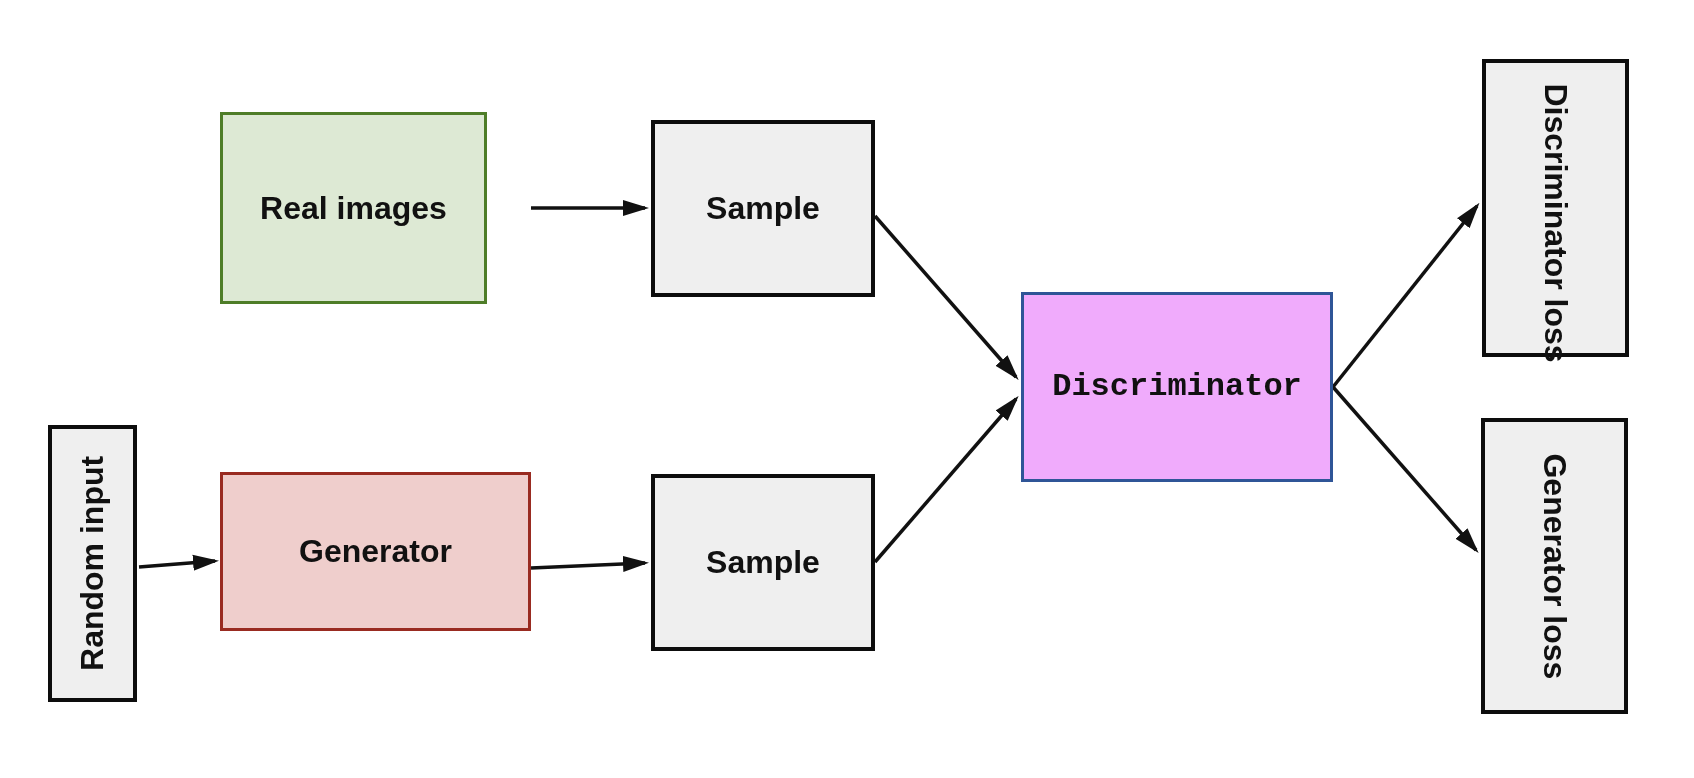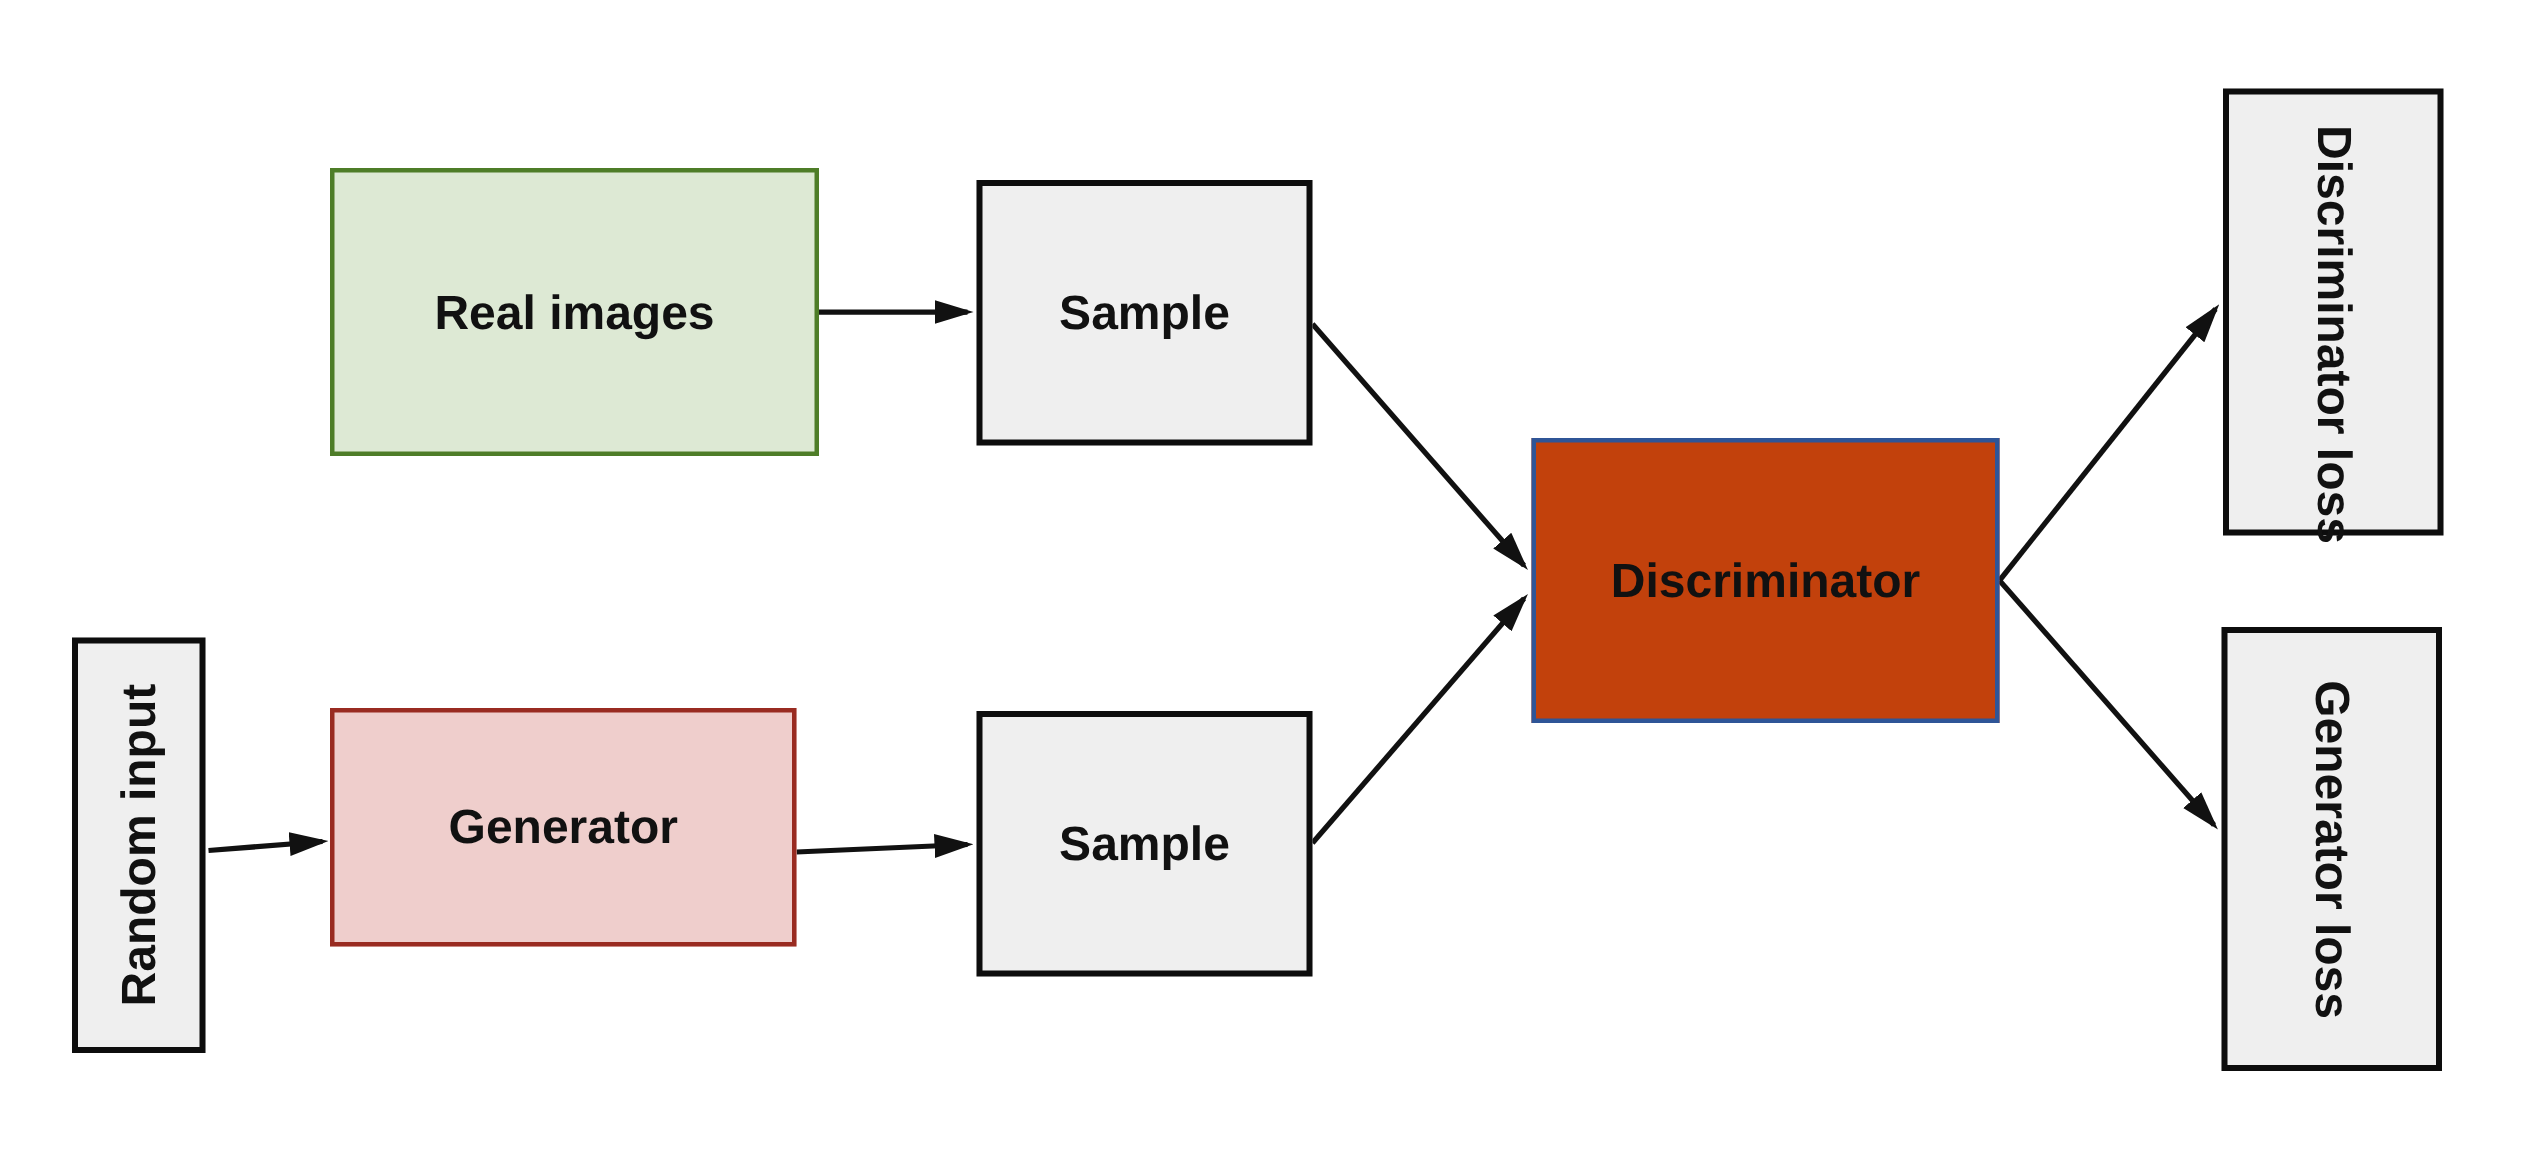--- a/index.html
+++ b/index.html
@@ -36,21 +36,21 @@
   }
   
   .thinborder { border-width: 3px; }
 
   
   .rot-cw  { transform: rotate(90deg); }
   .rot-ccw { transform: rotate(-90deg); }
   .wrap2 { white-space: normal; width: 250px; }
 
   
-  #node-real-images   { left: 220px;  top: 112px; width: 326px; height: 192px; }
+  #node-real-images   { left: 220px;  top: 112px; width: 267px; height: 192px; }
   #node-sample-top    { left: 651px;  top: 120px; width: 224px; height: 177px; }
   #node-random-input  { left: 48px;   top: 425px; width: 89px;  height: 277px; }
   #node-generator     { left: 220px;  top: 472px; width: 311px; height: 159px; }
   #node-sample-bottom { left: 651px;  top: 474px; width: 224px; height: 177px; }
   #node-discriminator { left: 1021px; top: 292px; width: 312px; height: 190px; }
   #node-discriminator-loss { left: 1482px; top: 59px;  width: 147px; height: 298px; }
   #node-generator-loss     { left: 1481px; top: 418px; width: 147px; height: 296px; }
 </style>
 </head>
 <body>
@@ -85,21 +85,21 @@
   </div>
 
   <div id="node-generator" class="node thinborder" style="background: rgb(239, 206, 204); border-color: rgb(153, 43, 33);">
     <span class="label">Generator</span>
   </div>
 
   <div id="node-sample-bottom" class="node" style="background: rgb(239, 239, 239); border-color: rgb(13, 13, 13);">
     <span class="label">Sample</span>
   </div>
 
-  <div id="node-discriminator" class="node thinborder" style="background: #c2410c; border-color: rgb(47, 85, 151);">
+  <div id="node-discriminator" class="node thinborder" style="background: #f0abfc; border-color: rgb(47, 85, 151); font-family: Liberation Mono, monospace;">
     <span class="label">Discriminator</span>
   </div>
 
   <div id="node-discriminator-loss" class="node" style="background: rgb(239, 239, 239); border-color: rgb(13, 13, 13);">
     <span class="label rot-cw wrap2">Discriminator loss</span>
   </div>
 
   <div id="node-generator-loss" class="node" style="background: rgb(239, 239, 239); border-color: rgb(13, 13, 13);">
     <span class="label rot-cw wrap2">Generator loss</span>
   </div>

